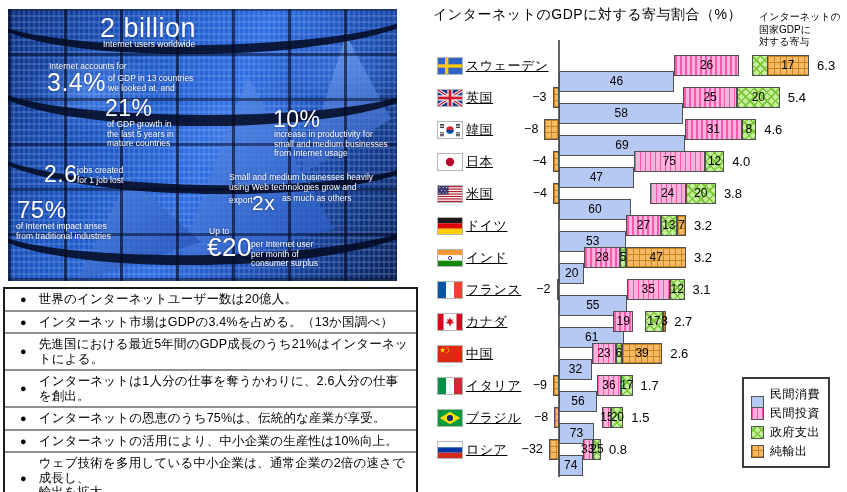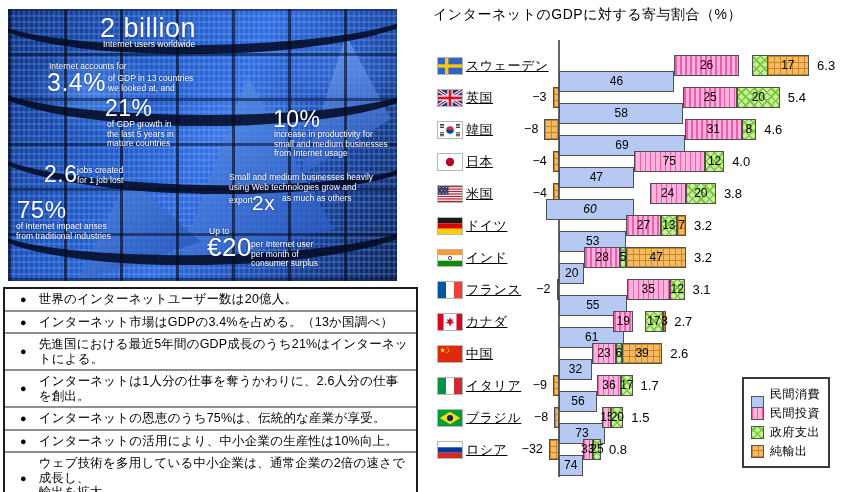--- a/index.html
+++ b/index.html
@@ -148,20 +148,23 @@
       </div>
       <div class="kp-row">
         <span class="kp-bullet">●</span>
         <div class="kp-text">ウェブ技術を多用している中小企業は、通常企業の2倍の速さで成長し、
 輸出を拡大。</div>
       </div>
     </div>
 
   <div class="chart">
     <div class="chart-title">インターネットのGDPに対する寄与割合（%）</div>
+    <div class="right-header">インターネットの
+国家GDPに
+対する寄与</div>
     <div class="axis"></div>
     <div id="rows">
         <div class="crow" style="top: 54.5px;">
           <span class="flag">
             <svg width="24" height="16" viewBox="0 0 24 16">
               <rect width="24" height="16" fill="#2e63c8"></rect>
               <rect x="7" width="3.4" height="16" fill="#fdc800"></rect>
               <rect y="6.3" width="24" height="3.4" fill="#fdc800"></rect>
             </svg>
           </span>
@@ -259,21 +262,21 @@
                 <circle cx="7" cy="4.3" r="0.5"></circle>
                 <circle cx="1.8" cy="7" r="0.5"></circle>
                 <circle cx="5.2" cy="7" r="0.5"></circle>
                 <circle cx="8.6" cy="7" r="0.5"></circle>
               </g>
             </svg>
           </span>
           <div class="cname">米国</div>
           <div class="seg seg3" style="left: 122.966px; width: 6.0344px;"></div>
           <div class="negl" style="left: 76.9656px;">−4</div>
-          <div class="seg seg0" style="left: 116px; width: 88px; font-style: italic;">60</div>
+          <div class="seg seg0" style="left: 129px; width: 72px;">60</div>
           <div class="seg seg1" style="left: 219.516px; width: 36.2064px;">24</div>
           <div class="seg seg2" style="left: 255.722px; width: 30.172px;">20</div>
           <div class="contrib" style="left: 293.894px;">3.8</div>
         </div>
         <div class="crow" style="top: 214.5px;">
           <span class="flag">
             <svg width="24" height="16" viewBox="0 0 24 16">
               <rect width="24" height="5.3" fill="#1a1a1a"></rect>
               <rect y="5.3" width="24" height="5.4" fill="#dd0000"></rect>
               <rect y="10.7" width="24" height="5.3" fill="#ffce00"></rect>
@@ -374,21 +377,21 @@
           <span class="flag">
             <svg width="24" height="16" viewBox="0 0 24 16">
               <rect width="24" height="16" fill="#009b3a"></rect>
               <polygon points="12,1.8 22.2,8 12,14.2 1.8,8" fill="#fedf00"></polygon>
               <circle cx="12" cy="8" r="3.1" fill="#002776"></circle>
             </svg>
           </span>
           <div class="cname">ブラジル</div>
           <div class="seg seg3" style="left: 124.236px; width: 4.764px;"></div>
           <div class="negl" style="left: 78.236px;">−8</div>
-          <div class="seg seg0" style="left: 129px; width: 46px;">73</div>
+          <div class="seg seg0" style="left: 129px; width: 35px;">73</div>
           <div class="seg seg1" style="left: 172.471px; width: 8.9325px;">15</div>
           <div class="seg seg2" style="left: 181.404px; width: 11.91px;">20</div>
           <div class="contrib" style="left: 201.314px;">1.5</div>
         </div>
         <div class="crow" style="top: 438.5px;">
           <span class="flag">
             <svg width="24" height="16" viewBox="0 0 24 16">
               <rect width="24" height="5.3" fill="#fff"></rect>
               <rect y="5.3" width="24" height="5.4" fill="#0039a6"></rect>
               <rect y="10.7" width="24" height="5.3" fill="#d52b1e"></rect>

